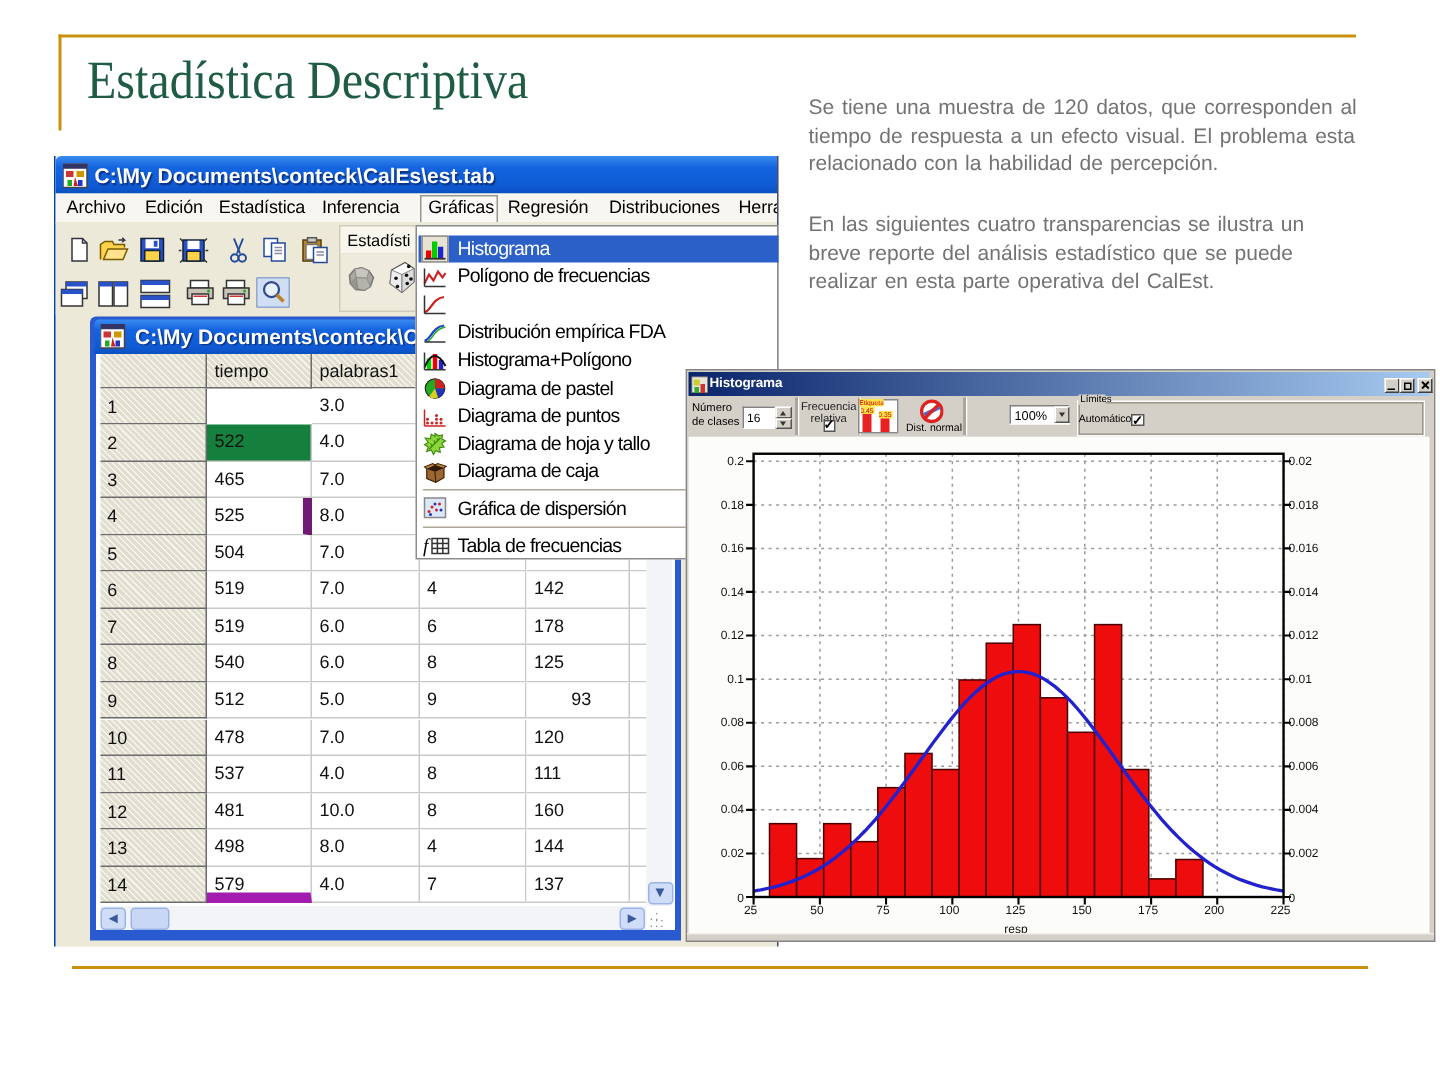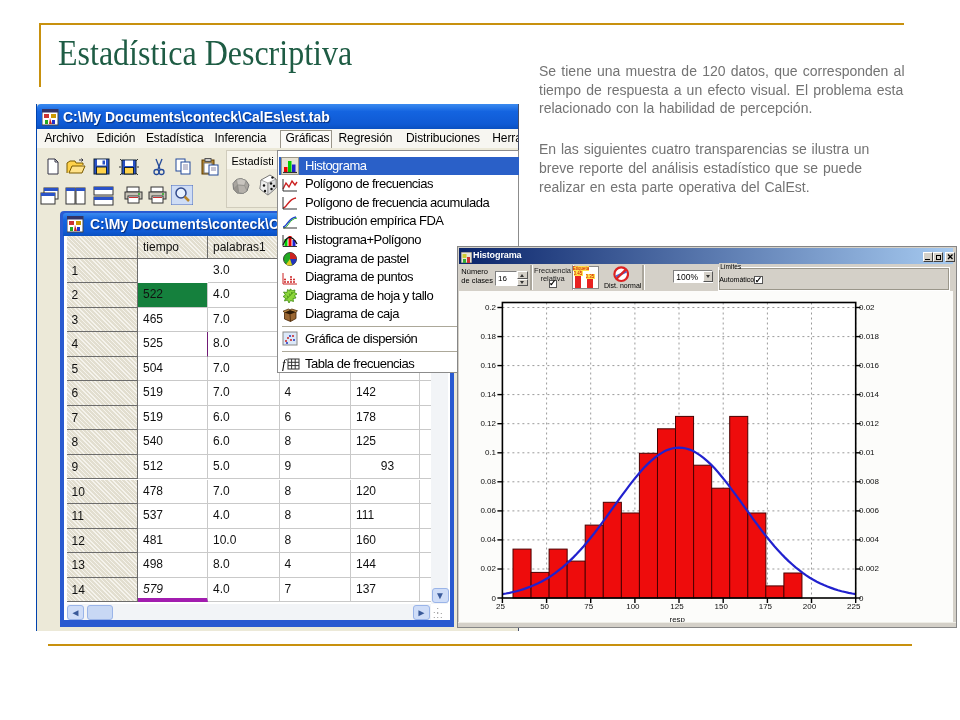--- a/index.html
+++ b/index.html
@@ -200,21 +200,21 @@
       <div style="position:absolute;left:242.6px;top:179.1px;width:71.4px;height:24.6px;box-sizing:border-box;border-right:1px solid #c9c9c9;border-bottom:1px solid #c9c9c9;background:#fff;font-size:12px;color:#111;padding-left:5px;line-height:23px;"></div>
       <div style="position:absolute;left:314.0px;top:179.1px;width:69.0px;height:24.6px;box-sizing:border-box;border-right:1px solid #c9c9c9;border-bottom:1px solid #c9c9c9;background:#fff;font-size:12px;color:#111;padding-left:5px;line-height:23px;"></div>
       <div style="position:absolute;left:383.0px;top:179.1px;width:10.5px;height:24.6px;background:#fff;box-sizing:border-box;border-bottom:1px solid #c9c9c9;"></div>
       <div style="position:absolute;left:29.5px;top:203.6px;width:71.5px;height:24.6px;background:#e9e5d6 repeating-linear-gradient(45deg,rgba(255,255,255,0.55) 0 1px,rgba(0,0,0,0.03) 1px 3px);border-right:1px solid #6c6c6c;border-bottom:1px solid #6c6c6c;box-sizing:border-box;"><span style="font-size:12px;color:#111;padding-left:5px;line-height:24px;">3</span></div>
       <div style="position:absolute;left:101.0px;top:203.6px;width:70.0px;height:24.6px;box-sizing:border-box;border-right:1px solid #c9c9c9;border-bottom:1px solid #c9c9c9;background:#fff;font-size:12px;color:#111;padding-left:5px;line-height:23px;">465</div>
       <div style="position:absolute;left:171.0px;top:203.6px;width:71.6px;height:24.6px;box-sizing:border-box;border-right:1px solid #c9c9c9;border-bottom:1px solid #c9c9c9;background:#fff;font-size:12px;color:#111;padding-left:5px;line-height:23px;">7.0</div>
       <div style="position:absolute;left:242.6px;top:203.6px;width:71.4px;height:24.6px;box-sizing:border-box;border-right:1px solid #c9c9c9;border-bottom:1px solid #c9c9c9;background:#fff;font-size:12px;color:#111;padding-left:5px;line-height:23px;"></div>
       <div style="position:absolute;left:314.0px;top:203.6px;width:69.0px;height:24.6px;box-sizing:border-box;border-right:1px solid #c9c9c9;border-bottom:1px solid #c9c9c9;background:#fff;font-size:12px;color:#111;padding-left:5px;line-height:23px;"></div>
       <div style="position:absolute;left:383.0px;top:203.6px;width:10.5px;height:24.6px;background:#fff;box-sizing:border-box;border-bottom:1px solid #c9c9c9;"></div>
       <div style="position:absolute;left:29.5px;top:228.1px;width:71.5px;height:24.6px;background:#e9e5d6 repeating-linear-gradient(45deg,rgba(255,255,255,0.55) 0 1px,rgba(0,0,0,0.03) 1px 3px);border-right:1px solid #6c6c6c;border-bottom:1px solid #6c6c6c;box-sizing:border-box;"><span style="font-size:12px;color:#111;padding-left:5px;line-height:24px;">4</span></div>
-      <div style="position:absolute;left:101.0px;top:228.1px;width:70.0px;height:24.6px;box-sizing:border-box;border-right:1px solid #701a75;border-bottom:1px solid #c9c9c9;background:#fff;font-size:12px;color:#111;padding-left:5px;line-height:23px;">525</div>
+      <div style="position:absolute;left:101.0px;top:228.1px;width:70.0px;height:24.6px;box-sizing:border-box;border-right:6px solid #701a75;border-bottom:1px solid #c9c9c9;background:#fff;font-size:12px;color:#111;padding-left:5px;line-height:23px;">525</div>
       <div style="position:absolute;left:171.0px;top:228.1px;width:71.6px;height:24.6px;box-sizing:border-box;border-right:1px solid #c9c9c9;border-bottom:1px solid #c9c9c9;background:#fff;font-size:12px;color:#111;padding-left:5px;line-height:23px;">8.0</div>
       <div style="position:absolute;left:242.6px;top:228.1px;width:71.4px;height:24.6px;box-sizing:border-box;border-right:1px solid #c9c9c9;border-bottom:1px solid #c9c9c9;background:#fff;font-size:12px;color:#111;padding-left:5px;line-height:23px;"></div>
       <div style="position:absolute;left:314.0px;top:228.1px;width:69.0px;height:24.6px;box-sizing:border-box;border-right:1px solid #c9c9c9;border-bottom:1px solid #c9c9c9;background:#fff;font-size:12px;color:#111;padding-left:5px;line-height:23px;"></div>
       <div style="position:absolute;left:383.0px;top:228.1px;width:10.5px;height:24.6px;background:#fff;box-sizing:border-box;border-bottom:1px solid #c9c9c9;"></div>
       <div style="position:absolute;left:29.5px;top:252.7px;width:71.5px;height:24.6px;background:#e9e5d6 repeating-linear-gradient(45deg,rgba(255,255,255,0.55) 0 1px,rgba(0,0,0,0.03) 1px 3px);border-right:1px solid #6c6c6c;border-bottom:1px solid #6c6c6c;box-sizing:border-box;"><span style="font-size:12px;color:#111;padding-left:5px;line-height:24px;">5</span></div>
       <div style="position:absolute;left:101.0px;top:252.7px;width:70.0px;height:24.6px;box-sizing:border-box;border-right:1px solid #c9c9c9;border-bottom:1px solid #c9c9c9;background:#fff;font-size:12px;color:#111;padding-left:5px;line-height:23px;">504</div>
       <div style="position:absolute;left:171.0px;top:252.7px;width:71.6px;height:24.6px;box-sizing:border-box;border-right:1px solid #c9c9c9;border-bottom:1px solid #c9c9c9;background:#fff;font-size:12px;color:#111;padding-left:5px;line-height:23px;">7.0</div>
       <div style="position:absolute;left:242.6px;top:252.7px;width:71.4px;height:24.6px;box-sizing:border-box;border-right:1px solid #c9c9c9;border-bottom:1px solid #c9c9c9;background:#fff;font-size:12px;color:#111;padding-left:5px;line-height:23px;"></div>
       <div style="position:absolute;left:314.0px;top:252.7px;width:69.0px;height:24.6px;box-sizing:border-box;border-right:1px solid #c9c9c9;border-bottom:1px solid #c9c9c9;background:#fff;font-size:12px;color:#111;padding-left:5px;line-height:23px;"></div>
       <div style="position:absolute;left:383.0px;top:252.7px;width:10.5px;height:24.6px;background:#fff;box-sizing:border-box;border-bottom:1px solid #c9c9c9;"></div>
@@ -260,21 +260,21 @@
       <div style="position:absolute;left:242.6px;top:424.5px;width:71.4px;height:24.6px;box-sizing:border-box;border-right:1px solid #c9c9c9;border-bottom:1px solid #c9c9c9;background:#fff;font-size:12px;color:#111;padding-left:5px;line-height:23px;">8</div>
       <div style="position:absolute;left:314.0px;top:424.5px;width:69.0px;height:24.6px;box-sizing:border-box;border-right:1px solid #c9c9c9;border-bottom:1px solid #c9c9c9;background:#fff;font-size:12px;color:#111;padding-left:5px;line-height:23px;">160</div>
       <div style="position:absolute;left:383.0px;top:424.5px;width:10.5px;height:24.6px;background:#fff;box-sizing:border-box;border-bottom:1px solid #c9c9c9;"></div>
       <div style="position:absolute;left:29.5px;top:449.1px;width:71.5px;height:24.6px;background:#e9e5d6 repeating-linear-gradient(45deg,rgba(255,255,255,0.55) 0 1px,rgba(0,0,0,0.03) 1px 3px);border-right:1px solid #6c6c6c;border-bottom:1px solid #6c6c6c;box-sizing:border-box;"><span style="font-size:12px;color:#111;padding-left:5px;line-height:24px;">13</span></div>
       <div style="position:absolute;left:101.0px;top:449.1px;width:70.0px;height:24.6px;box-sizing:border-box;border-right:1px solid #c9c9c9;border-bottom:1px solid #c9c9c9;background:#fff;font-size:12px;color:#111;padding-left:5px;line-height:23px;">498</div>
       <div style="position:absolute;left:171.0px;top:449.1px;width:71.6px;height:24.6px;box-sizing:border-box;border-right:1px solid #c9c9c9;border-bottom:1px solid #c9c9c9;background:#fff;font-size:12px;color:#111;padding-left:5px;line-height:23px;">8.0</div>
       <div style="position:absolute;left:242.6px;top:449.1px;width:71.4px;height:24.6px;box-sizing:border-box;border-right:1px solid #c9c9c9;border-bottom:1px solid #c9c9c9;background:#fff;font-size:12px;color:#111;padding-left:5px;line-height:23px;">4</div>
       <div style="position:absolute;left:314.0px;top:449.1px;width:69.0px;height:24.6px;box-sizing:border-box;border-right:1px solid #c9c9c9;border-bottom:1px solid #c9c9c9;background:#fff;font-size:12px;color:#111;padding-left:5px;line-height:23px;">144</div>
       <div style="position:absolute;left:383.0px;top:449.1px;width:10.5px;height:24.6px;background:#fff;box-sizing:border-box;border-bottom:1px solid #c9c9c9;"></div>
       <div style="position:absolute;left:29.5px;top:473.7px;width:71.5px;height:24.6px;background:#e9e5d6 repeating-linear-gradient(45deg,rgba(255,255,255,0.55) 0 1px,rgba(0,0,0,0.03) 1px 3px);border-right:1px solid #6c6c6c;border-bottom:1px solid #6c6c6c;box-sizing:border-box;"><span style="font-size:12px;color:#111;padding-left:5px;line-height:24px;">14</span></div>
-      <div style="position:absolute;left:101.0px;top:473.7px;width:70.0px;height:24.6px;box-sizing:border-box;border-right:1px solid #c9c9c9;border-bottom:4px solid #a21caf;background:#fff;font-size:12px;color:#111;padding-left:5px;line-height:23px;font-style:italic;">579</div>
+      <div style="position:absolute;left:101.0px;top:473.7px;width:70.0px;height:24.6px;box-sizing:border-box;border-right:1px solid #c9c9c9;border-bottom:7px solid #a21caf;background:#fff;font-size:12px;color:#111;padding-left:5px;line-height:23px;">579</div>
       <div style="position:absolute;left:171.0px;top:473.7px;width:71.6px;height:24.6px;box-sizing:border-box;border-right:1px solid #c9c9c9;border-bottom:1px solid #c9c9c9;background:#fff;font-size:12px;color:#111;padding-left:5px;line-height:23px;">4.0</div>
       <div style="position:absolute;left:242.6px;top:473.7px;width:71.4px;height:24.6px;box-sizing:border-box;border-right:1px solid #c9c9c9;border-bottom:1px solid #c9c9c9;background:#fff;font-size:12px;color:#111;padding-left:5px;line-height:23px;">7</div>
       <div style="position:absolute;left:314.0px;top:473.7px;width:69.0px;height:24.6px;box-sizing:border-box;border-right:1px solid #c9c9c9;border-bottom:1px solid #c9c9c9;background:#fff;font-size:12px;color:#111;padding-left:5px;line-height:23px;">137</div>
       <div style="position:absolute;left:383.0px;top:473.7px;width:10.5px;height:24.6px;background:#fff;box-sizing:border-box;border-bottom:1px solid #c9c9c9;"></div>
       <div style="position:absolute;left:29.5px;top:498.2px;width:364.0px;height:18.1px;background:#fff;"></div>
     </div>
 
   <div class="abs" style="left:393.5px;top:132px;width:17px;height:368px;background:#f2f4f7"></div>
   <div class="abs" style="left:393.5px;top:132px;width:17px;height:17px;background:#cfddf8;border:1px solid #9ab4e8;border-radius:3px;box-sizing:border-box;color:#3a5a9a;text-align:center;line-height:14px;font-size:10px">▲</div>
   <div class="abs" style="left:393.5px;top:149px;width:17px;height:38px;background:#c8d8f4;border:1px solid #9ab4e8;border-radius:3px;box-sizing:border-box"></div>
@@ -302,21 +302,20 @@
         <polyline points="1,12 4,6 7,10 10,4 13,8 15,5" fill="none" stroke="#cc2222" stroke-width="1.4"></polyline>
         <line x1="1" y1="14" x2="15" y2="14" stroke="#333"></line>
         <line x1="1" y1="2" x2="1" y2="14" stroke="#333"></line>
       </svg></div>
     <div style="position:absolute;left:27px;top:24.1px;height:18.6px;line-height:18.6px;font-size:13px;letter-spacing:-0.5px;color:#000;white-space:nowrap">Polígono de frecuencias</div>
     <div style="position:absolute;left:4px;top:44.2px;width:17px;height:17px"><svg width="16" height="16">
         <path d="M1 13 C5 13 6 4 14 3" fill="none" stroke="#cc2222" stroke-width="1.5"></path>
         <line x1="1" y1="14" x2="15" y2="14" stroke="#333"></line>
         <line x1="1" y1="2" x2="1" y2="14" stroke="#333"></line>
       </svg></div>
-    <div style="position:absolute;left:27px;top:42.7px;height:18.6px;line-height:18.6px;font-size:13px;letter-spacing:-0.5px;color:#000;white-space:nowrap">Polígono de frecuencia acumulada</div>
     <div style="position:absolute;left:4px;top:62.8px;width:17px;height:17px"><svg width="16" height="16">
         <path d="M1 13 C5 13 6 4 14 3" fill="none" stroke="#2244cc" stroke-width="1.5"></path>
         <path d="M2 14 C6 14 7 5 15 4" fill="none" stroke="#22aa22" stroke-width="1"></path>
         <line x1="1" y1="14" x2="15" y2="14" stroke="#333"></line>
       </svg></div>
     <div style="position:absolute;left:27px;top:61.3px;height:18.6px;line-height:18.6px;font-size:13px;letter-spacing:-0.5px;color:#000;white-space:nowrap">Distribución empírica FDA</div>
     <div style="position:absolute;left:4px;top:81.4px;width:17px;height:17px"><svg width="16" height="16">
         <rect x="2.5" y="7" width="3" height="7.5" fill="#0c0"></rect>
         <rect x="6.5" y="4" width="3" height="10.5" fill="#e00"></rect>
         <rect x="10.5" y="8" width="3" height="6.5" fill="#22c"></rect>

